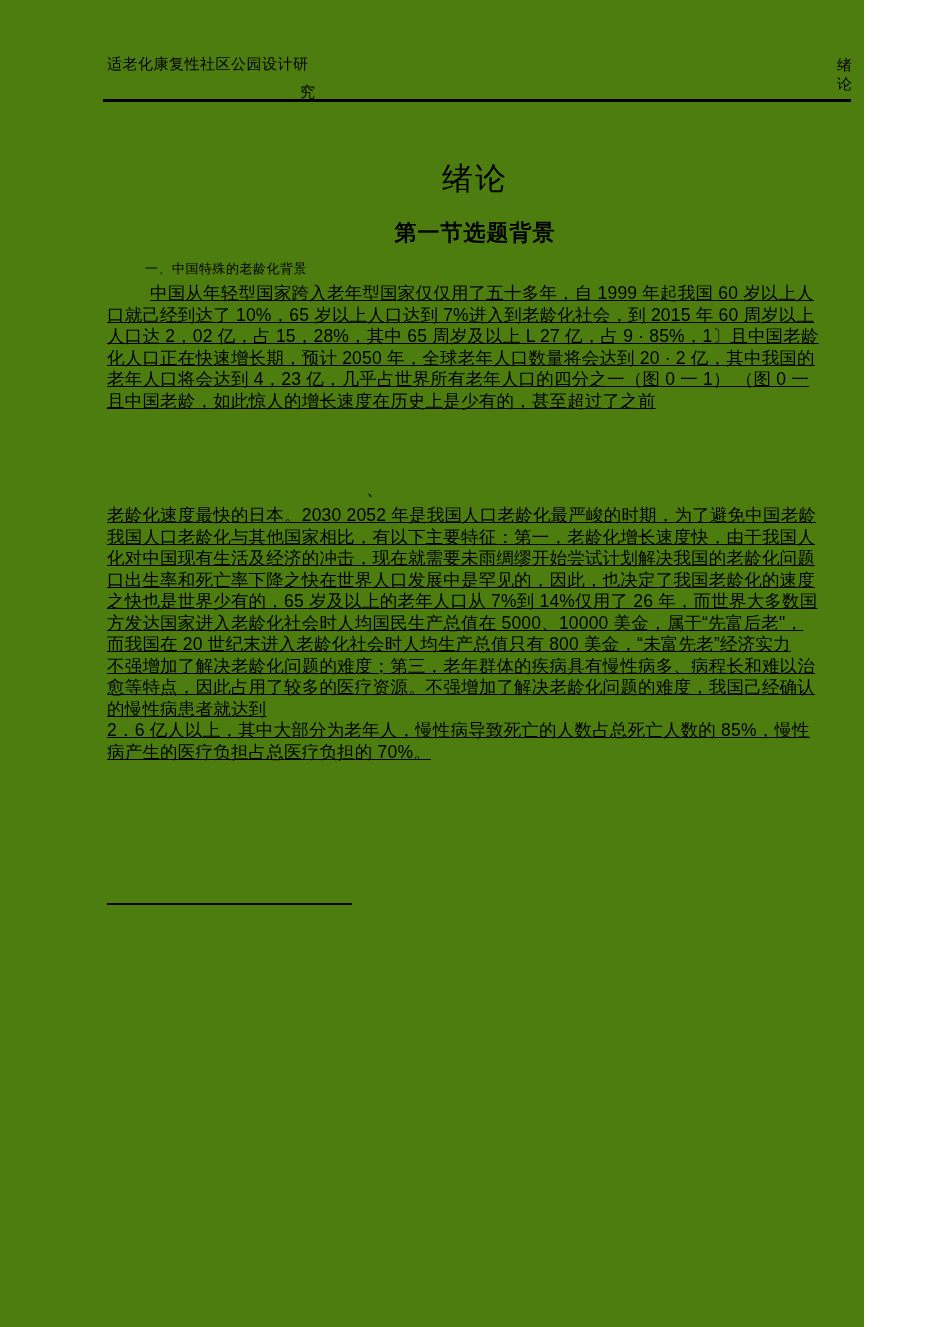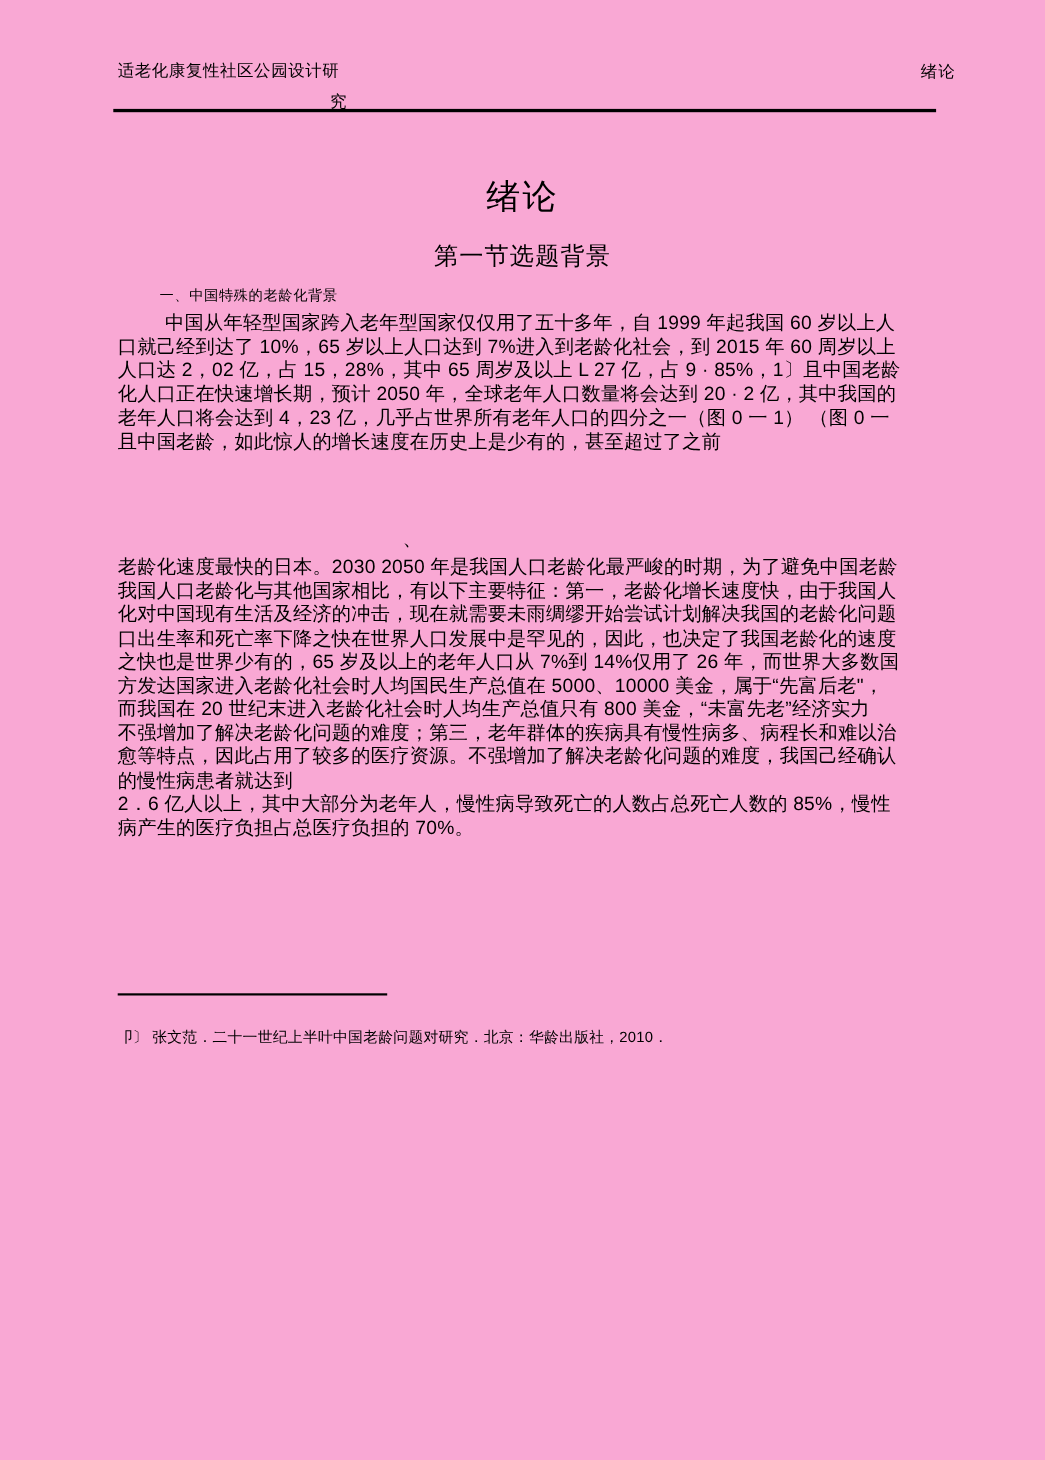--- a/index.html
+++ b/index.html
@@ -4,43 +4,43 @@
 <style>
   * { margin: 0; padding: 0; box-sizing: border-box; }
   html, body { background: #ffffff; }
   body {
     width: 950px; height: 1327px;
     font-family: "Liberation Sans", "DejaVu Sans", sans-serif;
     color: #000000;
     position: relative;
     overflow: hidden;
   }
-  .page { position: relative; width: 950px; height: 1327px; background: #f9a8d4; }
+  .page { position: relative; width: 864px; height: 1327px; background: #4d7c0f; }
 
   .hdr-left1 { position: absolute; left: 107px; top: 55px; font-size: 15px; letter-spacing: 0.5px; }
   .hdr-left2 { position: absolute; left: 300px; top: 83px; font-size: 15px; }
   .hdr-right { position: absolute; left: 837px; top: 56px; font-size: 15px; letter-spacing: 1px; }
   .hdr-rule  { position: absolute; left: 103px; top: 99px; width: 748px; height: 3px; background: #000; }
 
   .doc-title {
     position: absolute; left: 0; top: 158px; width: 950px;
     text-align: center; font-size: 31px; font-weight: 500; letter-spacing: 2px;
   }
   .doc-subtitle {
     position: absolute; left: 0; top: 218px; width: 950px;
-    text-align: center; font-size: 22px; font-weight: 400; letter-spacing: 1px;
+    text-align: center; font-size: 22px; font-weight: 700; letter-spacing: 1px;
   }
 
   .section-heading {
     position: absolute; left: 145px; top: 260px;
     font-size: 13px; letter-spacing: 0.5px;
   }
 
   .para { position: absolute; left: 107px; width: 748px; font-size: 17.5px; }
-  .para .line { height: 21.5px; line-height: 21.5px; white-space: nowrap; letter-spacing: 0.2px; }
+  .para .line { height: 21.5px; line-height: 21.5px; white-space: nowrap; letter-spacing: 0.2px; text-decoration: underline; }
   .para-1 { top: 283px; }
   .para-1 .line:first-child { text-indent: 43px; }
   .para-2 { top: 505px; }
 
   .stray-mark { position: absolute; left: 366px; top: 477px; font-size: 18px; }
 
   .footnote-rule { position: absolute; left: 107px; top: 903px; width: 245px; height: 2px; background: #000; }
   .footnote { position: absolute; left: 107px; top: 934px; font-size: 13.5px; letter-spacing: 0.2px; white-space: nowrap; }
 </style>
 </head>
@@ -63,30 +63,29 @@
       <div class="line">口就己经到达了 10%，65 岁以上人口达到 7%进入到老龄化社会，到 2015 年 60 周岁以上</div>
       <div class="line">人口达 2，02 亿，占 15，28%，其中 65 周岁及以上 L 27 亿，占 9 · 85%，1〕且中国老龄</div>
       <div class="line">化人口正在快速增长期，预计 2050 年，全球老年人口数量将会达到 20 · 2 亿，其中我国的</div>
       <div class="line">老年人口将会达到 4，23 亿，几乎占世界所有老年人口的四分之一（图 0 一 1） （图 0 一</div>
       <div class="line">且中国老龄，如此惊人的增长速度在历史上是少有的，甚至超过了之前</div>
     </div>
 
   <div class="stray-mark">、</div>
 
   <div class="para para-2">
-      <div class="line">老龄化速度最快的日本。2030 2050 年是我国人口老龄化最严峻的时期，为了避免中国老龄</div>
+      <div class="line">老龄化速度最快的日本。2030 2052 年是我国人口老龄化最严峻的时期，为了避免中国老龄</div>
       <div class="line">我国人口老龄化与其他国家相比，有以下主要特征：第一，老龄化增长速度快，由于我国人</div>
       <div class="line">化对中国现有生活及经济的冲击，现在就需要未雨绸缪开始尝试计划解决我国的老龄化问题</div>
       <div class="line">口出生率和死亡率下降之快在世界人口发展中是罕见的，因此，也决定了我国老龄化的速度</div>
       <div class="line">之快也是世界少有的，65 岁及以上的老年人口从 7%到 14%仅用了 26 年，而世界大多数国</div>
       <div class="line">方发达国家进入老龄化社会时人均国民生产总值在 5000、10000 美金，属于“先富后老"，</div>
       <div class="line">而我国在 20 世纪末进入老龄化社会时人均生产总值只有 800 美金，“未富先老”经济实力</div>
       <div class="line">不强增加了解决老龄化问题的难度；第三，老年群体的疾病具有慢性病多、病程长和难以治</div>
       <div class="line">愈等特点，因此占用了较多的医疗资源。不强增加了解决老龄化问题的难度，我国己经确认</div>
       <div class="line">的慢性病患者就达到</div>
       <div class="line">2．6 亿人以上，其中大部分为老年人，慢性病导致死亡的人数占总死亡人数的 85%，慢性</div>
       <div class="line">病产生的医疗负担占总医疗负担的 70%。</div>
     </div>
 
   <div class="footnote-rule"></div>
-  <div class="footnote">卩〕 张文范．二十一世纪上半叶中国老龄问题对研究．北京：华龄出版社，2010．</div>
 
 </div>
 
 </body></html>

